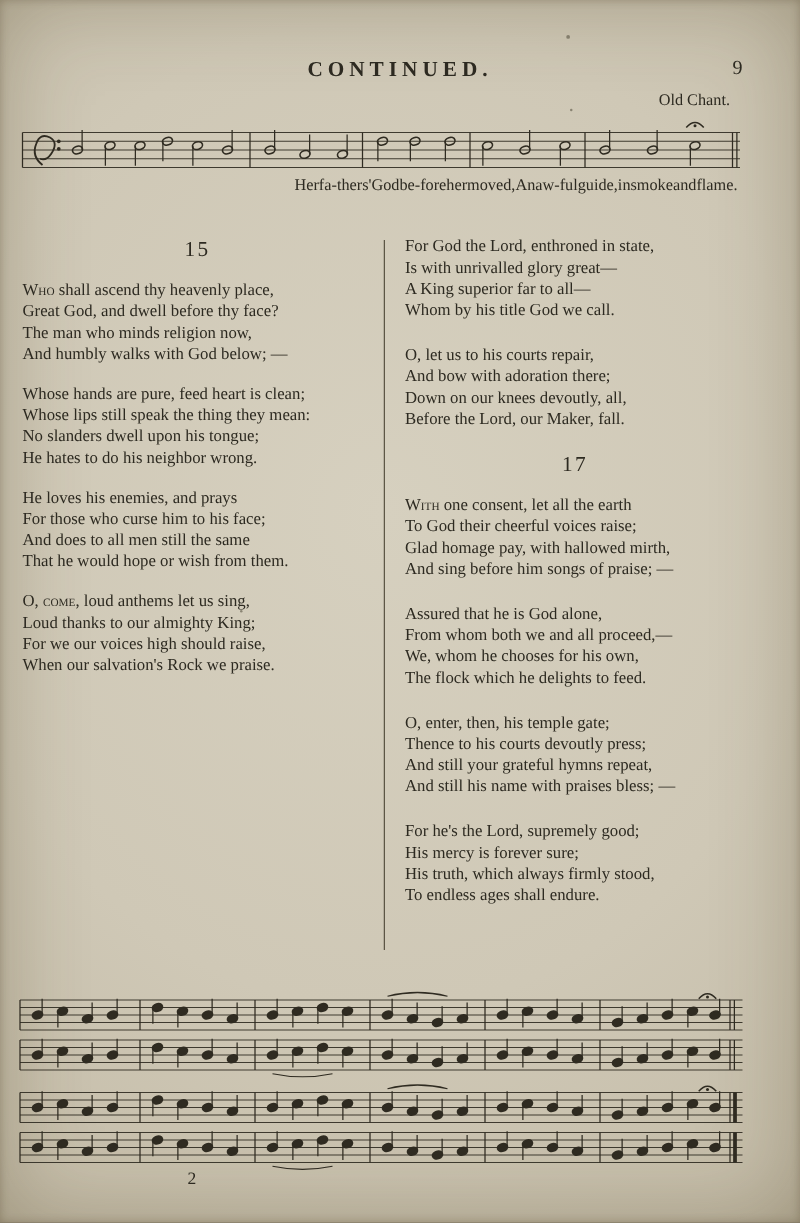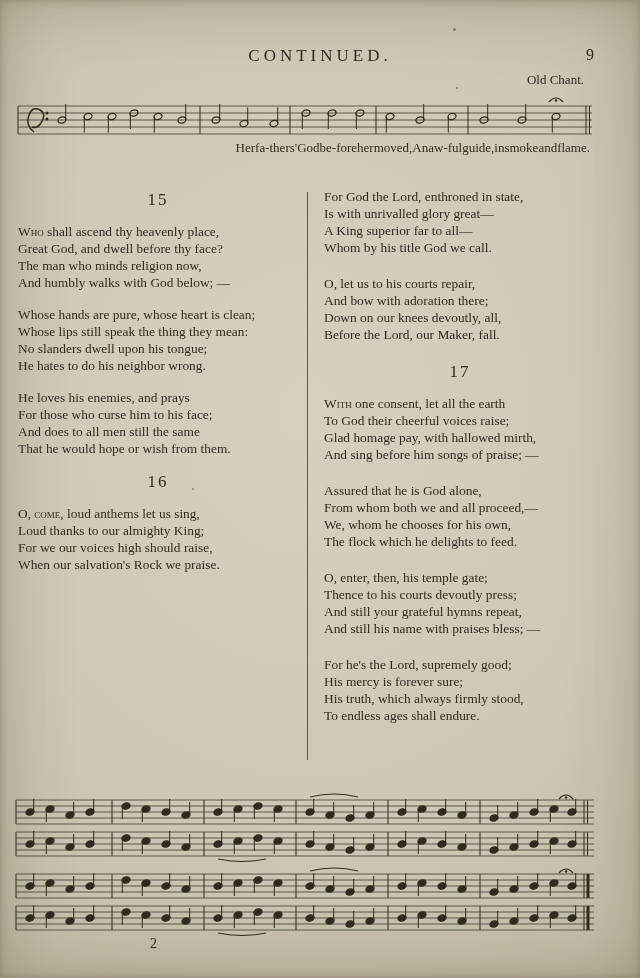--- a/index.html
+++ b/index.html
@@ -11,21 +11,21 @@
   }
   .page {
     position: relative; width: 640px; height: 978px; overflow: hidden;
     color: #2d2a21;
     background: radial-gradient(ellipse 120% 90% at 48% 42%,
       #d6d0bf 0%, #cfc8b6 45%, #c4bca8 75%, #a79e87 100%);
     box-shadow: inset 0 0 70px rgba(72,58,28,.30), inset 0 0 8px rgba(60,45,20,.28);
   }
   .header-title {
     position: absolute; top: 46px; left: 0; width: 100%;
-    text-align: center; font-size: 17px; font-weight: normal; letter-spacing: 4px;
+    text-align: center; font-size: 17px; font-weight: bold; letter-spacing: 4px;
   }
   .page-number {
     position: absolute; top: 46px; right: 46px; font-size: 16px;
   }
   .chant-label {
     position: absolute; top: 72px; right: 56px; font-size: 13px;
   }
   .music-top { position: absolute; left: 16px; top: 94px; }
   .lyrics {
     position: absolute; left: 16px; top: 140px; width: 574px;
@@ -139,30 +139,29 @@
     </div>
 
   <div class="divider"></div>
 
   <div class="col-left">
     <div class="hymn-number first">15</div>
     <p class="stanza"><span class="lead">Who</span> <span>shall ascend thy heavenly place,
 Great God, and dwell before thy face?
 The man who minds religion now,
 And humbly walks with God below; —</span></p>
-    <p class="stanza">Whose hands are pure, whose heart is clean;
+    <p class="stanza">Whose hands are pure, feed heart is clean;
 Whose lips still speak the thing they mean:
 No slanders dwell upon his tongue;
 He hates to do his neighbor wrong.</p>
     <p class="stanza">He loves his enemies, and prays
 For those who curse him to his face;
 And does to all men still the same
 That he would hope or wish from them.</p>
 
-    <div class="hymn-number">16</div>
     <p class="stanza"><span class="lead">O, come,</span> <span>loud anthems let us sing,
 Loud thanks to our almighty King;
 For we our voices high should raise,
 When our salvation's Rock we praise.</span></p>
   </div>
 
   <div class="col-right">
     <p class="stanza">For God the Lord, enthroned in state,
 Is with unrivalled glory great—
 A King superior far to all—

